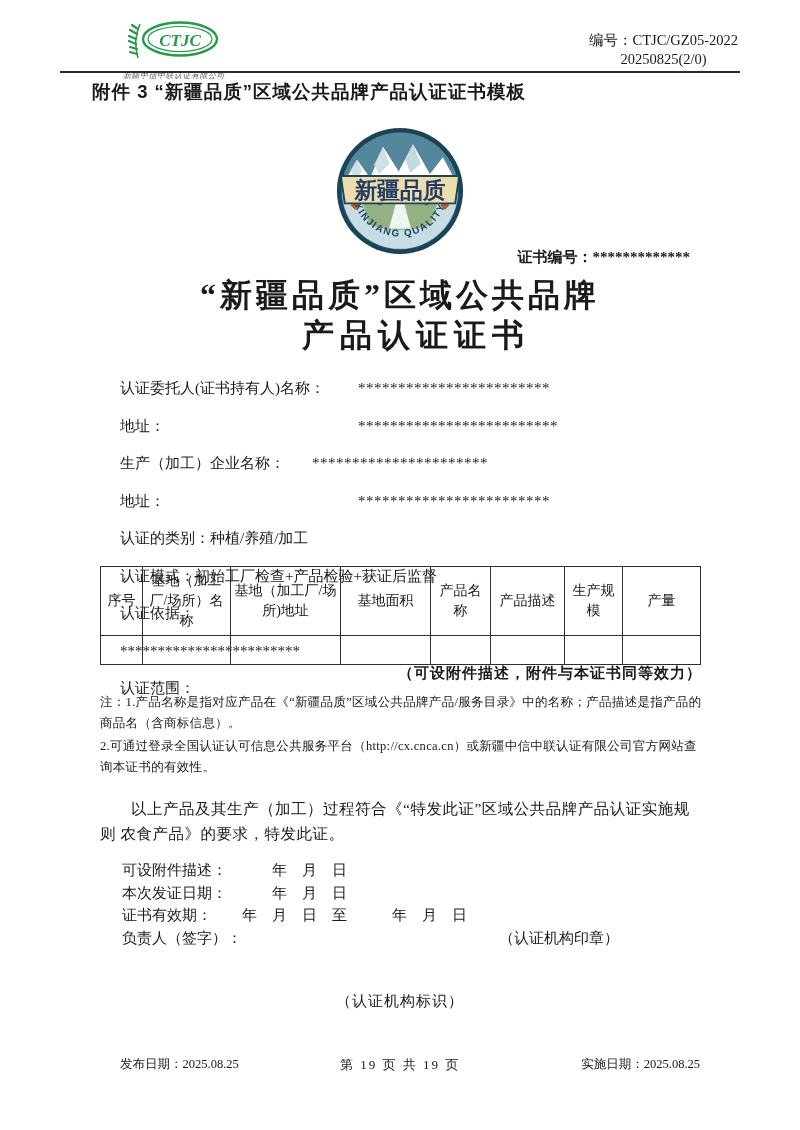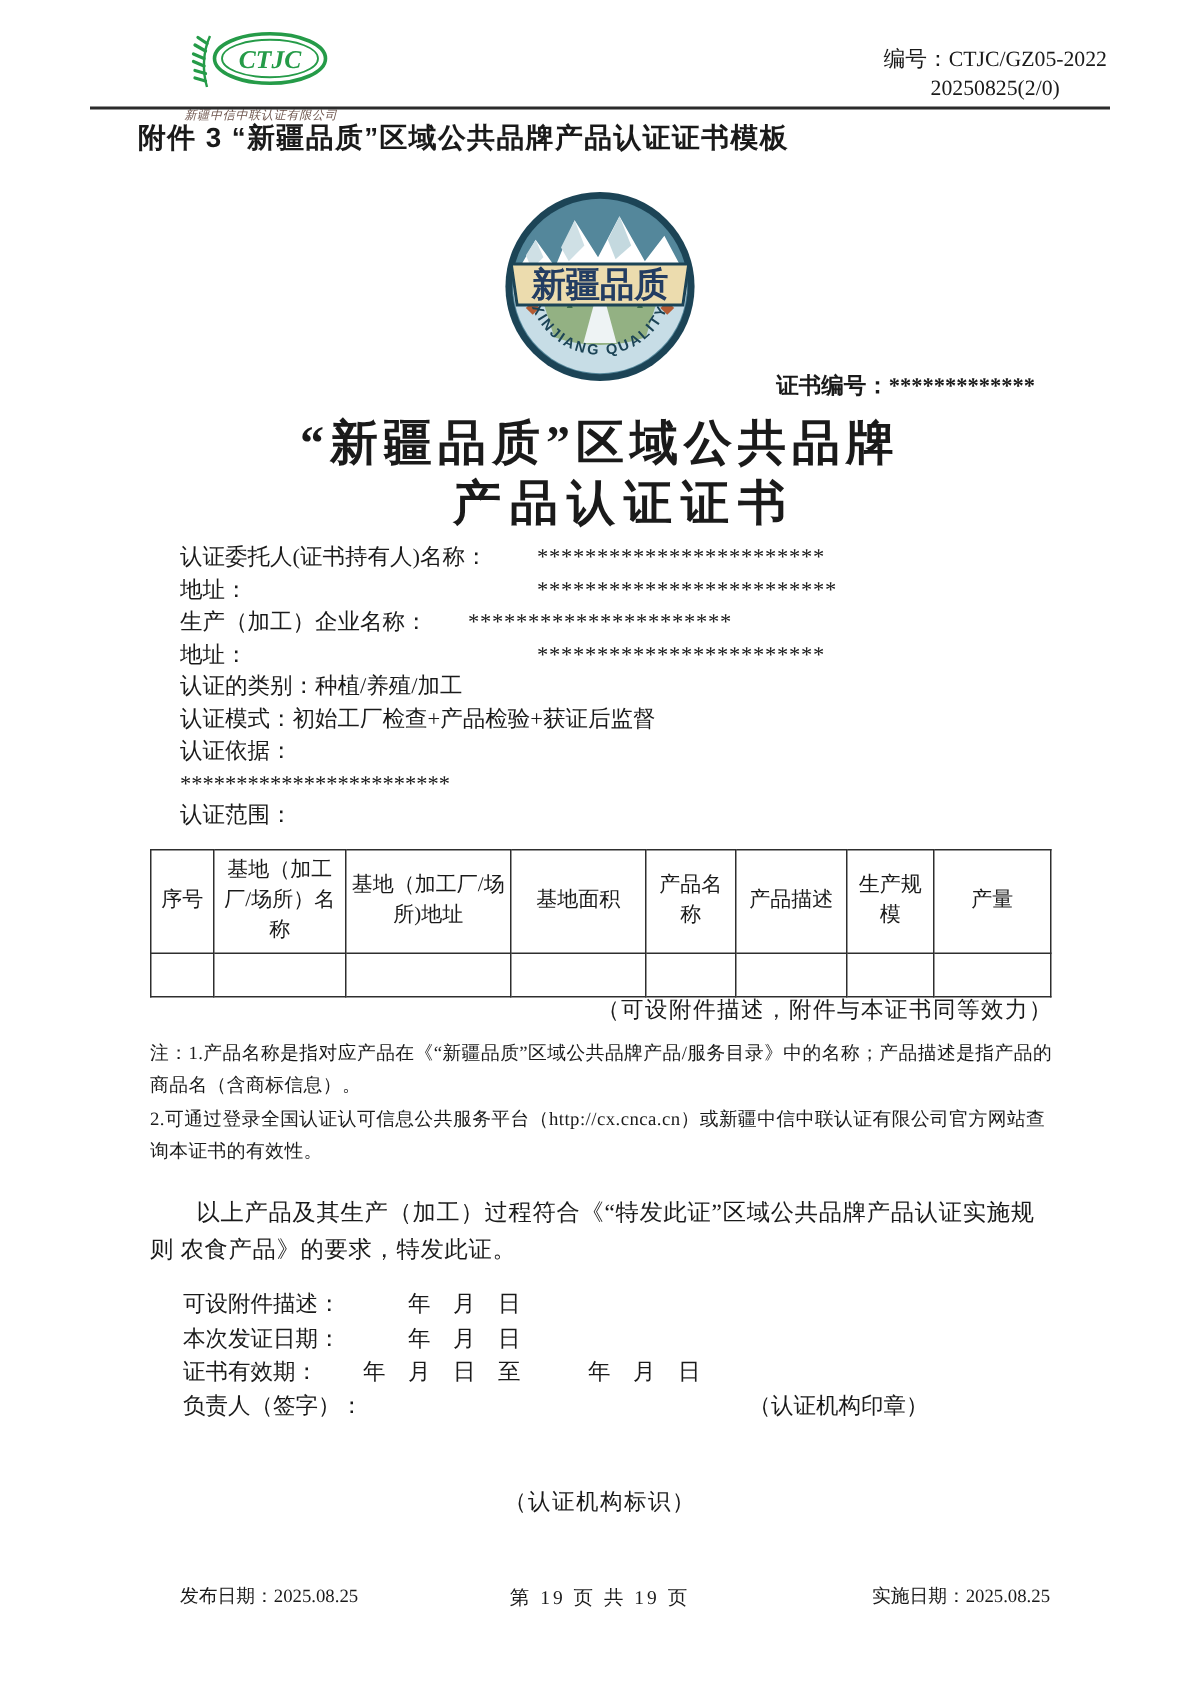--- a/index.html
+++ b/index.html
@@ -18,34 +18,34 @@
   .badge{position:absolute;top:126px;left:50%;transform:translateX(-50%);}
   
   .cert-no{position:absolute;top:248px;right:110px;font-size:15px;font-weight:bold;}
   
   .title1{position:absolute;top:274px;left:0;width:100%;text-align:center;
     font-size:32px;font-weight:bold;letter-spacing:4px;}
   .title2{position:absolute;top:314px;left:0;width:100%;text-align:center;
     font-size:32px;font-weight:bold;letter-spacing:6px;padding-left:16px;}
   
   .fields{position:absolute;top:362px;left:120px;width:566px;font-size:15px;line-height:21.5px;}
-  .frow{display:flex;white-space:nowrap;}
+  .frow{display:flex;white-space:nowrap;margin-top:16px;}
   .fl{flex:none;}
   .fl.w235{width:238px;}
   .fl.w190{width:192px;}
   .fv{letter-spacing:.5px;}
   
   .scope-tbl{position:absolute;top:566px;left:100px;border-collapse:collapse;table-layout:fixed;width:600px;
     font-size:14px;}
   .scope-tbl th,.scope-tbl td{border:1.6px solid #2e2e2e;font-weight:normal;text-align:center;
     vertical-align:middle;padding:2px 3px;word-break:break-all;}
   .scope-tbl thead th{height:64px;line-height:20px;}
   .scope-tbl td{height:24px;}
   
-  .attach-note{position:absolute;top:664px;right:98px;font-size:15px;letter-spacing:1px;}
+  .attach-note{position:absolute;top:664px;right:98px;font-size:15px;letter-spacing:1px;font-weight:bold;}
   .notes{position:absolute;top:692px;left:100px;width:602px;font-size:12.5px;line-height:21px;letter-spacing:.3px;}
   .notes p{margin:0 0 2px 0;}
   
   .statement{position:absolute;top:796px;left:100px;width:600px;font-size:15.5px;line-height:25px;
     text-indent:2em;letter-spacing:.5px;margin:0;}
   
   .dates{position:absolute;top:859px;left:122px;width:545px;font-size:15px;line-height:22.5px;}
   .sig-row{display:flex;}
   .sig-right{margin-left:auto;margin-right:48px;}
   

